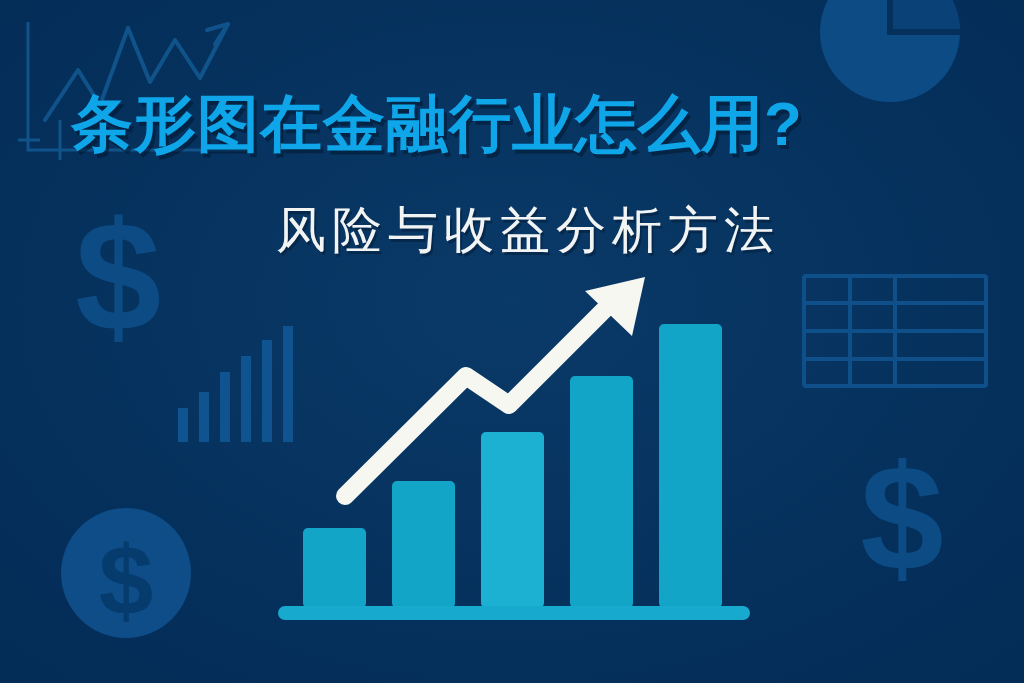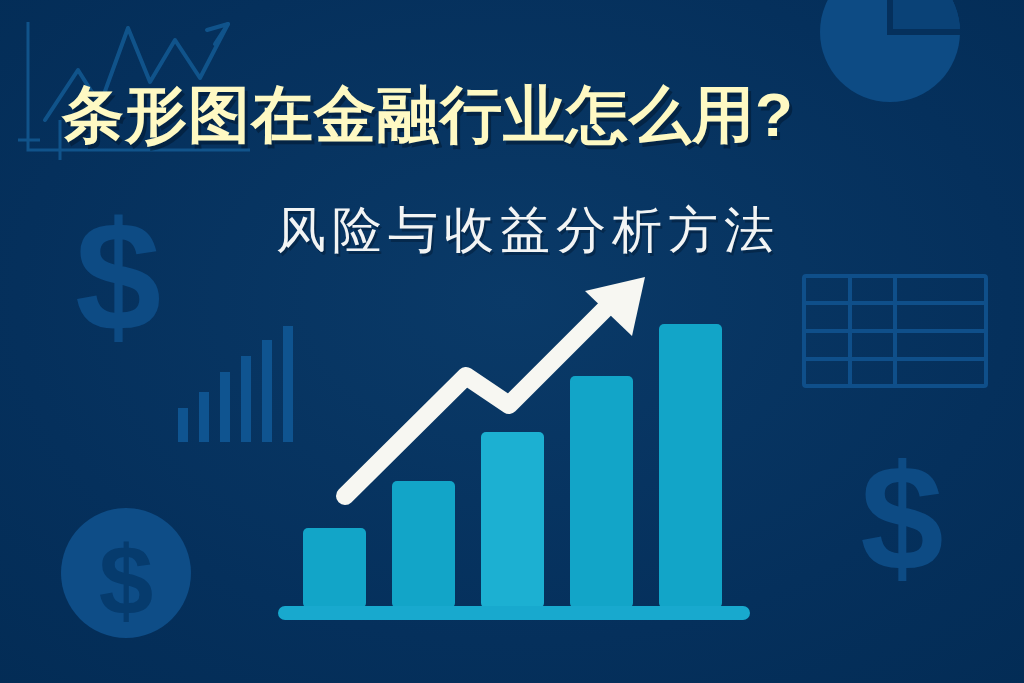--- a/index.html
+++ b/index.html
@@ -41,30 +41,30 @@
   }
   #text-block {
     position: absolute;
     left: 0;
     top: 0;
     width: 1024px;
     z-index: 40;
     text-align: center;
   }
   #main-title {
-    margin: 0;
+    margin: 9px;
     padding: 0;
     position: absolute;
     left: 0;
     top: 78px;
     width: 856px;
     font-size: 62px;
     line-height: 74px;
     font-weight: bold;
-    color: #fef9c3;
+    color: #0ea5e9;
     letter-spacing: 1px;
     text-shadow: 3px 4px 0 rgba(2, 24, 48, 0.55);
     white-space: nowrap;
   }
   #subtitle {
     margin: 16px;
     padding: 0;
     position: absolute;
     left: 0;
     top: 183px;

